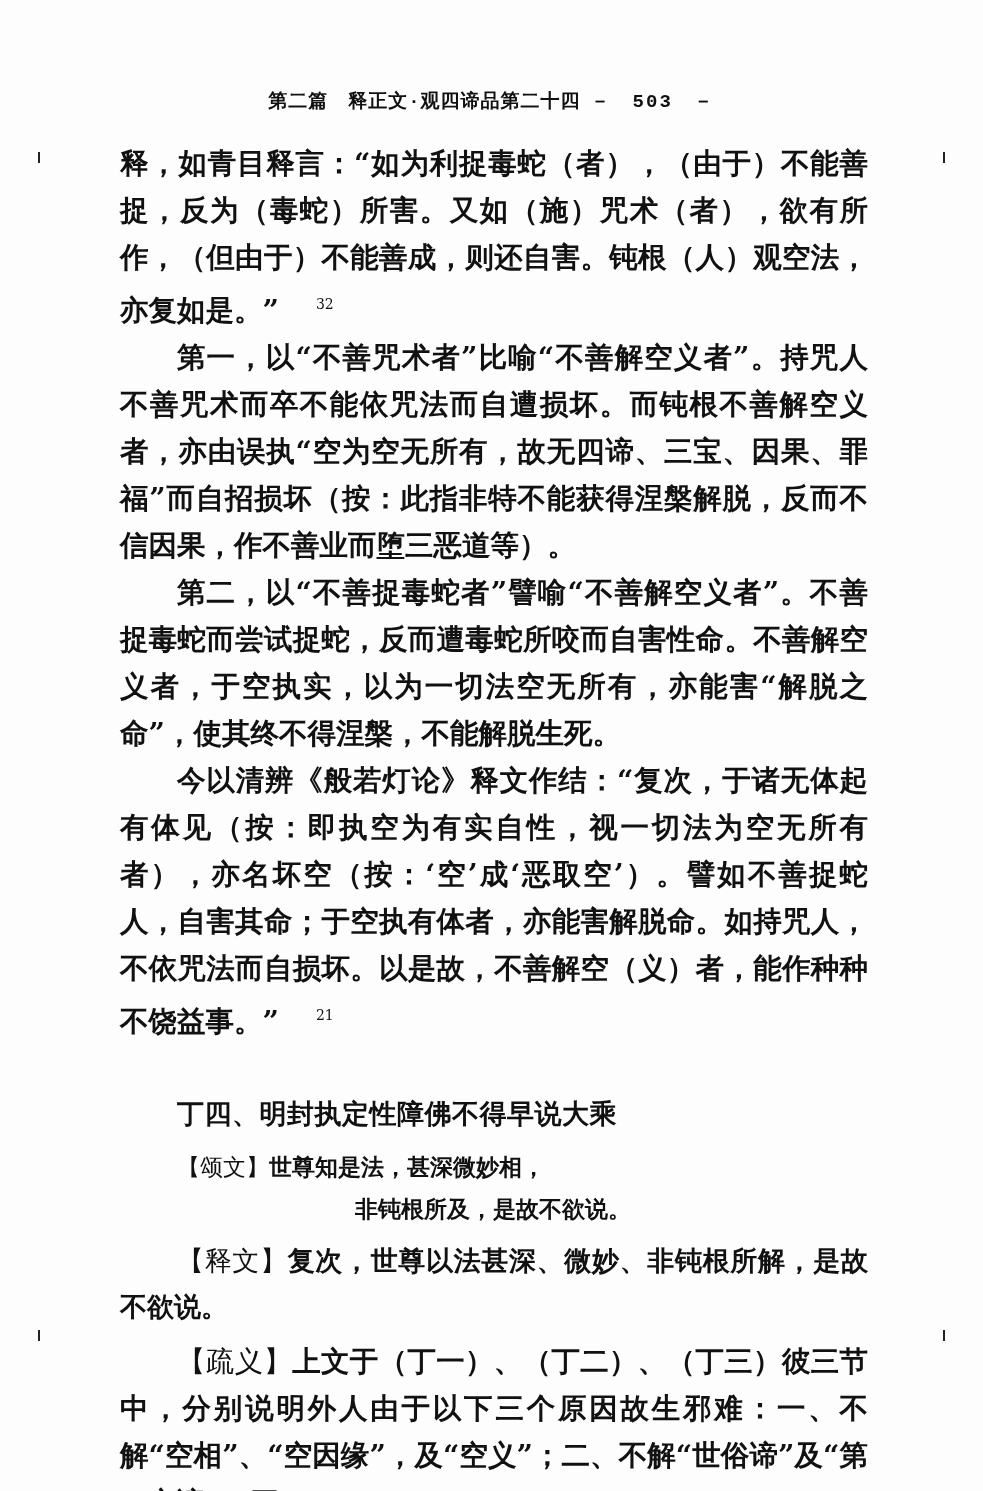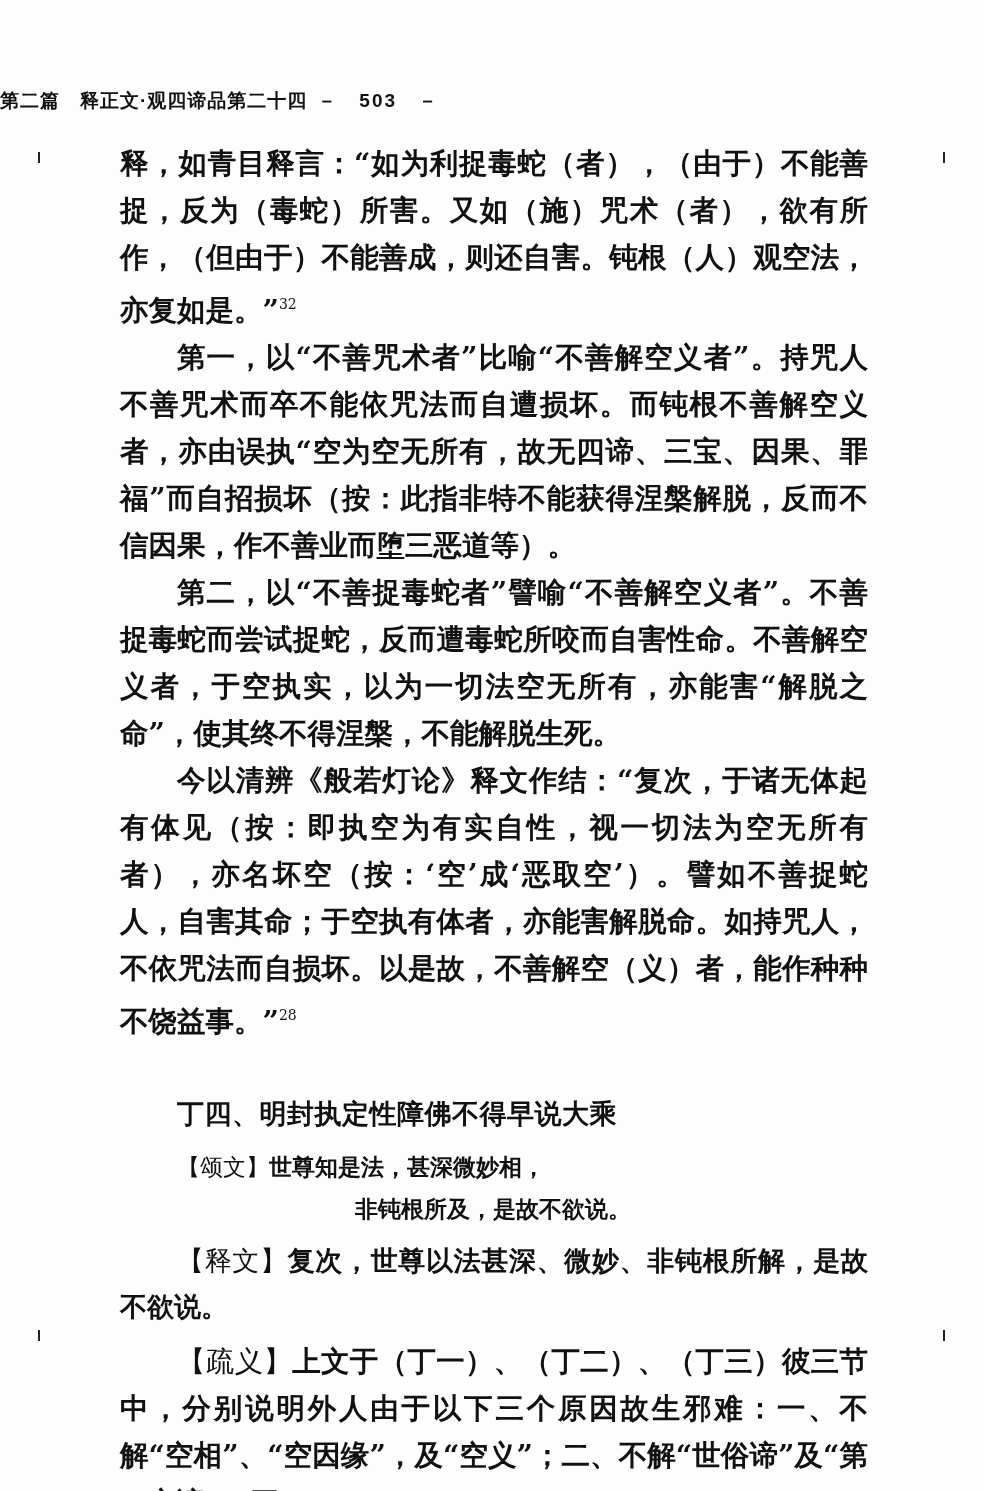--- a/index.html
+++ b/index.html
@@ -20,23 +20,24 @@
     left: 0; top: 0;
     width: 983px;
     height: 1491px;
     background: #fdfdfd;
   }
   .header {
     position: absolute;
     top: 88px;
     left: 0;
     width: 983px;
+    text-align: center;
     font-size: 19px;
     letter-spacing: 1px;
-    font-family: Liberation Sans, sans-serif;
+    font-family: Liberation Mono, monospace;
     font-weight: 600;
     color: #111;
   }
   .header .pageno {
     display: inline-block;
     margin-left: 10px;
     letter-spacing: 2px;
   }
   .body-col {
     position: absolute;
@@ -54,20 +55,21 @@
     font-family: "DejaVu Serif", "Liberation Serif", serif;
     font-weight: 600;
   }
   p.indent {
     text-indent: 57px;
   }
   .sup {
     font-size: 14px;
     vertical-align: super;
     font-weight: normal;
+    margin-left: 37px;
   }
   h2.section-title {
     font-size: 27px;
     font-family: Liberation Mono, monospace;
     font-weight: 700;
     margin: 52px 0 14px 0;
     text-indent: 57px;
     letter-spacing: 0.5px;
   }
   p.verse {
@@ -121,21 +123,21 @@
   </div>
 
   <div class="body-col">
 
     <p class="para"><span>释，如青目释言：“如为利捉毒蛇（者），（由于）不能善捉，反为（毒蛇）所害。又如（施）咒术（者），欲有所作，（但由于）不能善成，则还自害。钝根（人）观空法，亦复如是。”</span><span class="sup">32</span></p>
 
     <p class="para indent">第一，以“不善咒术者”比喻“不善解空义者”。持咒人不善咒术而卒不能依咒法而自遭损坏。而钝根不善解空义者，亦由误执“空为空无所有，故无四谛、三宝、因果、罪福”而自招损坏（按：此指非特不能获得涅槃解脱，反而不信因果，作不善业而堕三恶道等）。</p>
 
     <p class="para indent">第二，以“不善捉毒蛇者”譬喻“不善解空义者”。不善捉毒蛇而尝试捉蛇，反而遭毒蛇所咬而自害性命。不善解空义者，于空执实，以为一切法空无所有，亦能害“解脱之命”，使其终不得涅槃，不能解脱生死。</p>
 
-    <p class="para indent"><span>今以清辨《般若灯论》释文作结：“复次，于诸无体起有体见（按：即执空为有实自性，视一切法为空无所有者），亦名坏空（按：‘空’成‘恶取空’）。譬如不善捉蛇人，自害其命；于空执有体者，亦能害解脱命。如持咒人，不依咒法而自损坏。以是故，不善解空（义）者，能作种种不饶益事。”</span><span class="sup">28</span></p>
+    <p class="para indent"><span>今以清辨《般若灯论》释文作结：“复次，于诸无体起有体见（按：即执空为有实自性，视一切法为空无所有者），亦名坏空（按：‘空’成‘恶取空’）。譬如不善捉蛇人，自害其命；于空执有体者，亦能害解脱命。如持咒人，不依咒法而自损坏。以是故，不善解空（义）者，能作种种不饶益事。”</span><span class="sup">21</span></p>
 
     <h2 class="section-title">丁四、明封执定性障佛不得早说大乘</h2>
 
     <p class="verse"><span class="bracket-tag">【颂文】</span><span>世尊知是法，甚深微妙相，</span></p>
     <p class="verse-2">非钝根所及，是故不欲说。</p>
 
     <p class="gloss"><span class="bracket-tag">【释文】</span><span>复次，世尊以法甚深、微妙、非钝根所解，是故不欲说。</span></p>
 
     <p class="para indent" style="margin-top:8px;"><span class="bracket-tag">【疏义】</span><span>上文于（丁一）、（丁二）、（丁三）彼三节中，分别说明外人由于以下三个原因故生邪难：一、不解“空相”、“空因缘”，及“空义”；二、不解“世俗谛”及“第一义谛”；三、</span></p>
 

